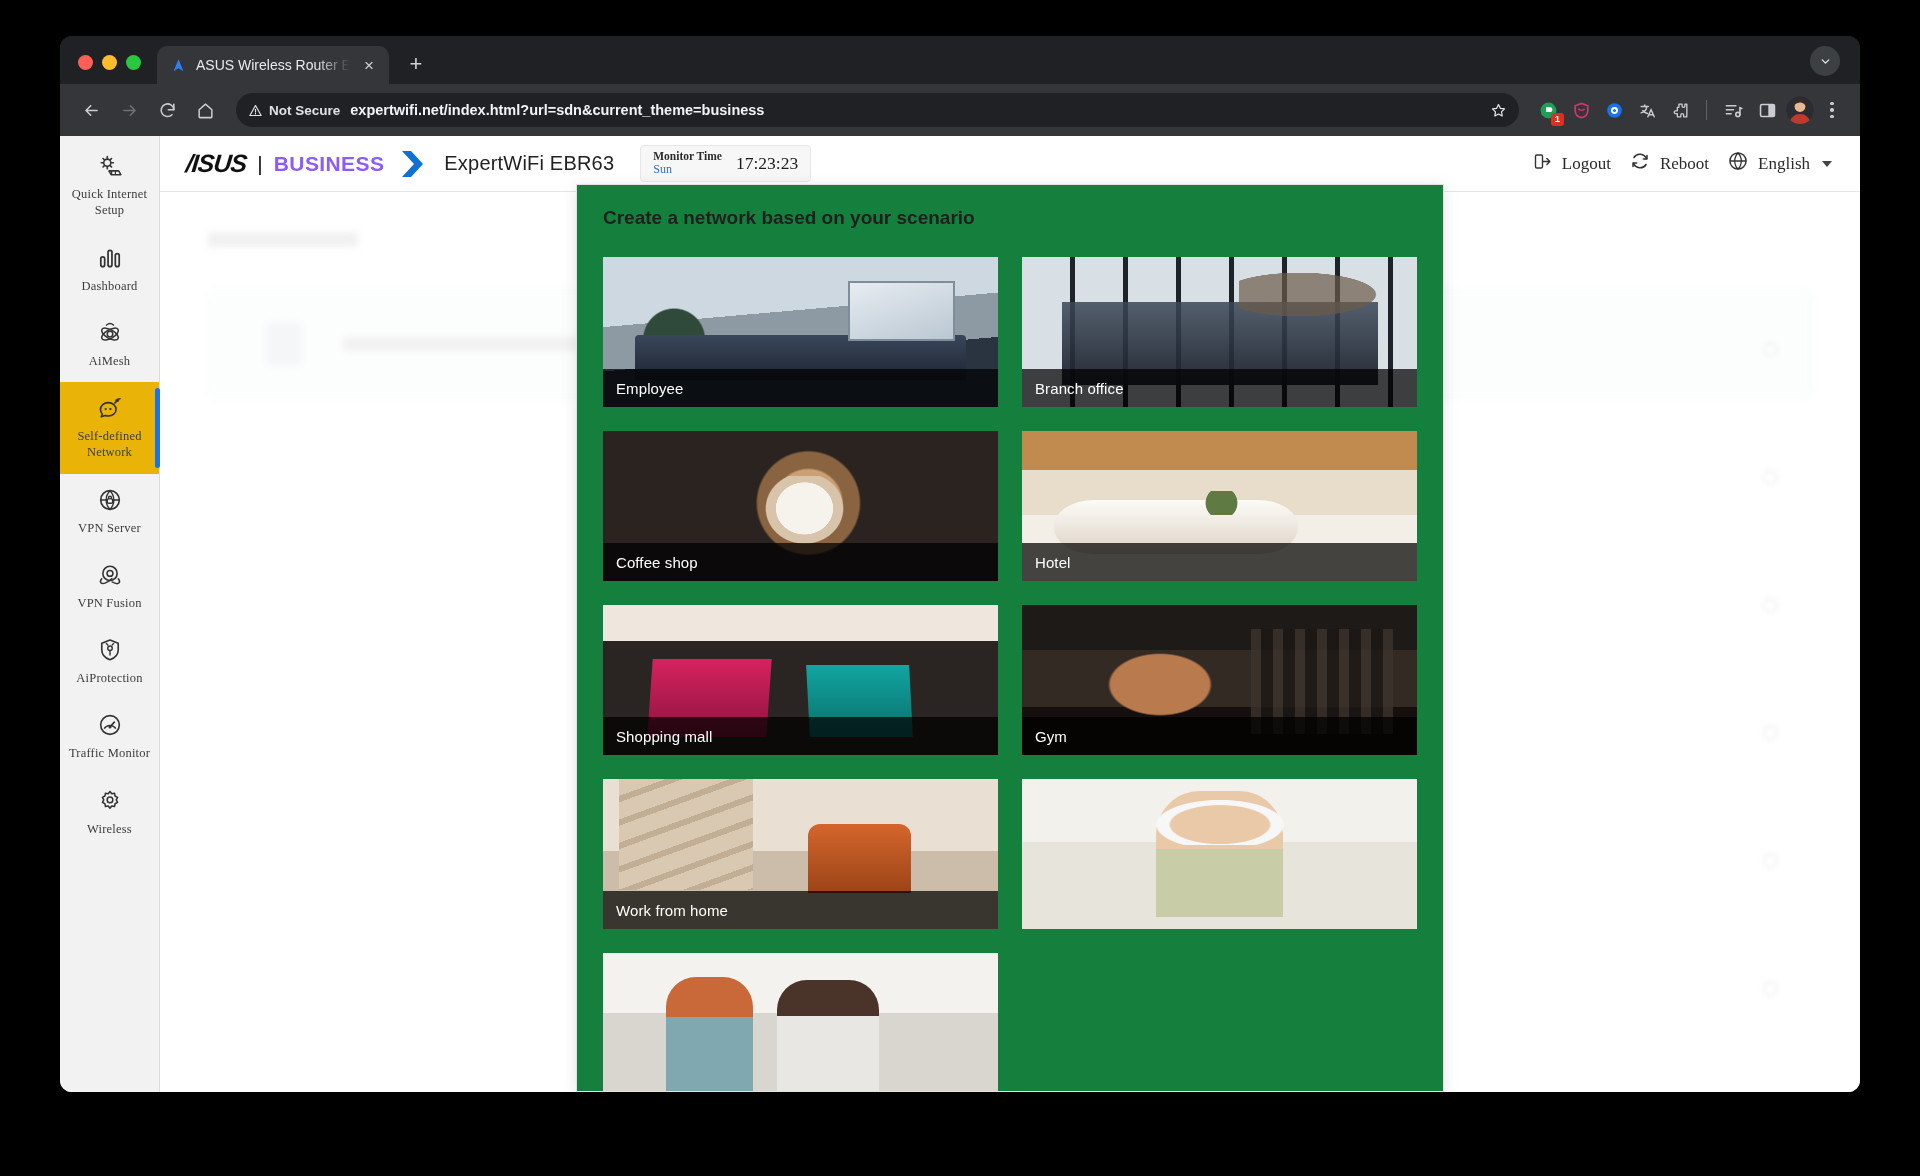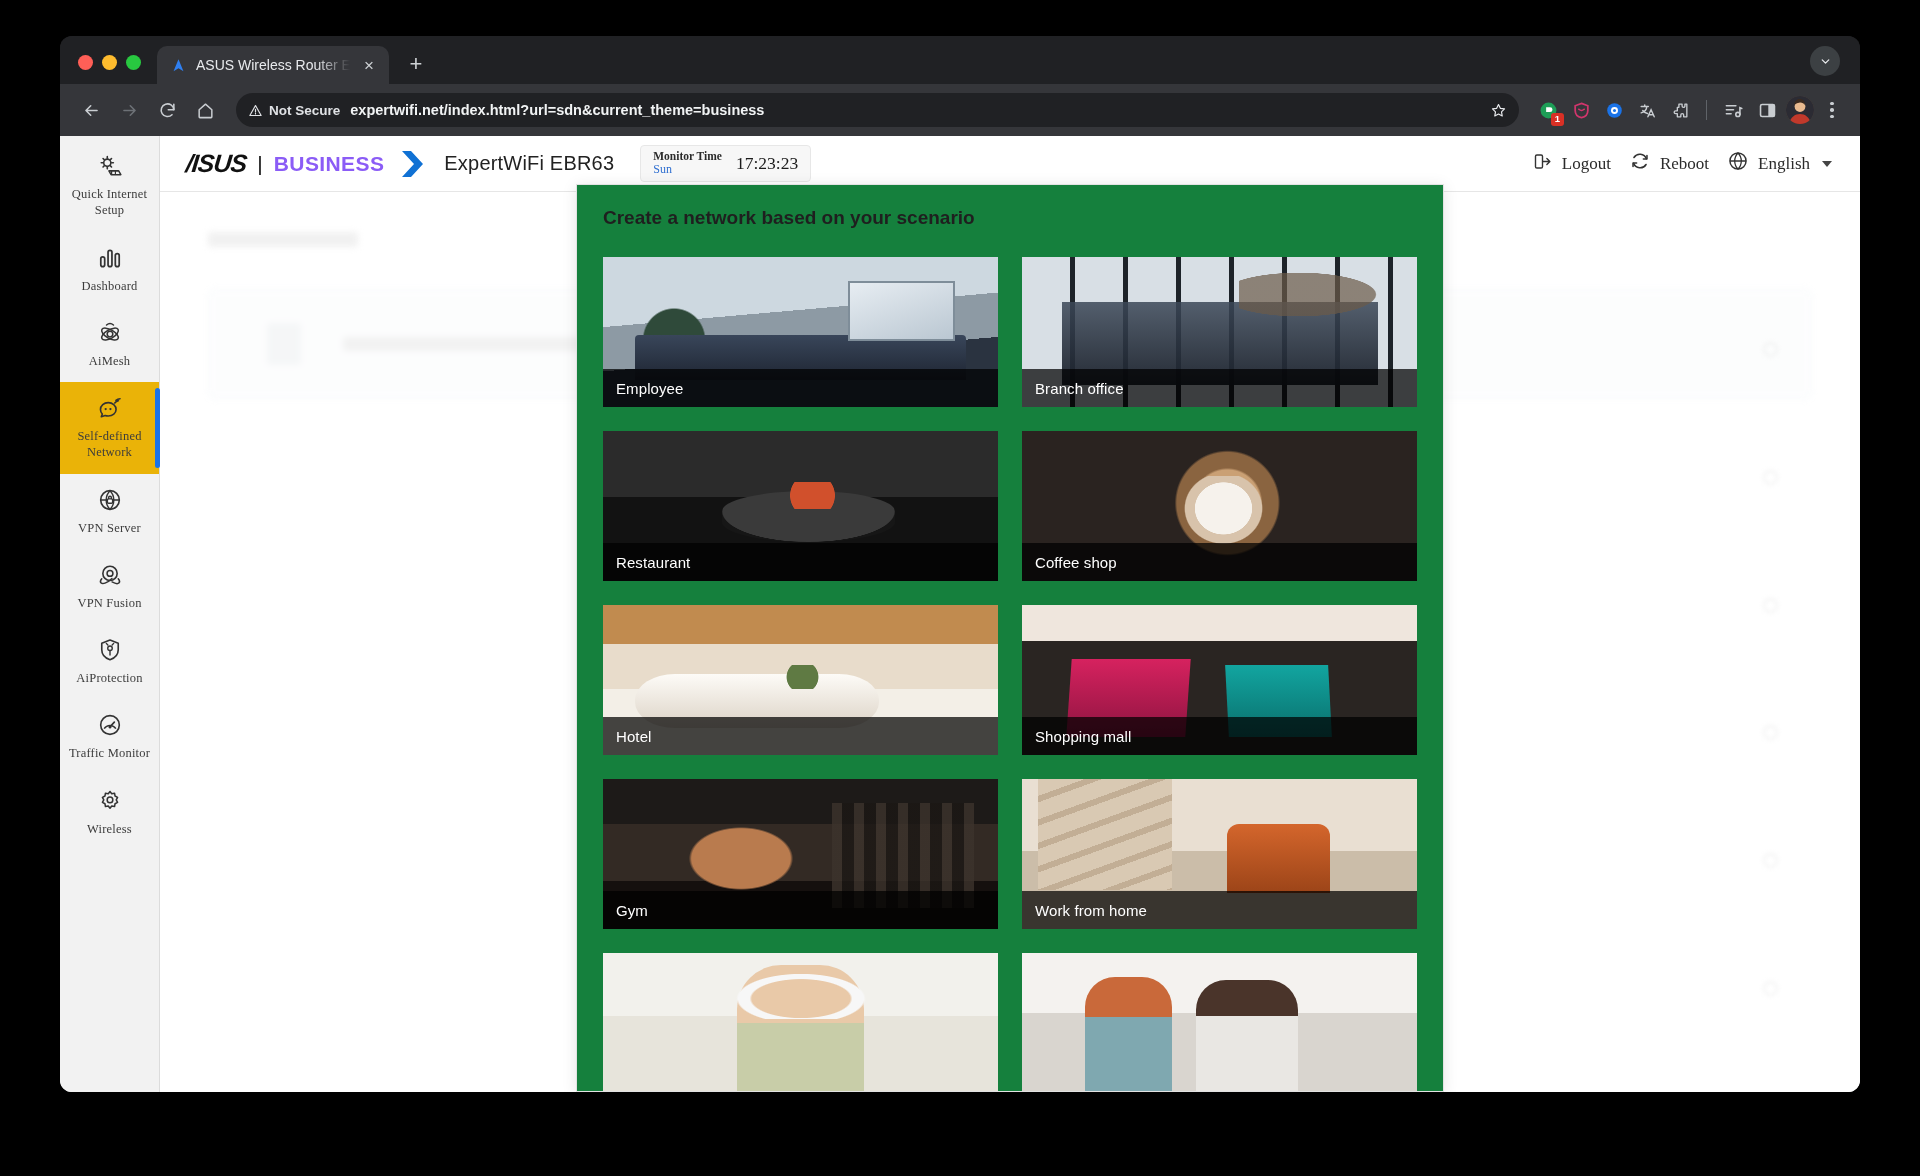--- a/index.html
+++ b/index.html
@@ -528,24 +528,20 @@
             <div class="scenario">
               <span class="ph p-employee"></span>
               <span class="cap">Employee</span>
             </div>
 
             <div class="scenario">
               <span class="ph p-branch"></span>
               <span class="cap">Branch office</span>
             </div>
 
-            <div class="scenario">
-              <span class="ph p-restaurant"></span>
-              <span class="cap">Restaurant</span>
-            </div>
 
             <div class="scenario">
               <span class="ph p-coffee"></span>
               <span class="cap">Coffee shop</span>
             </div>
 
             <div class="scenario">
               <span class="ph p-hotel"></span>
               <span class="cap">Hotel</span>
             </div>

